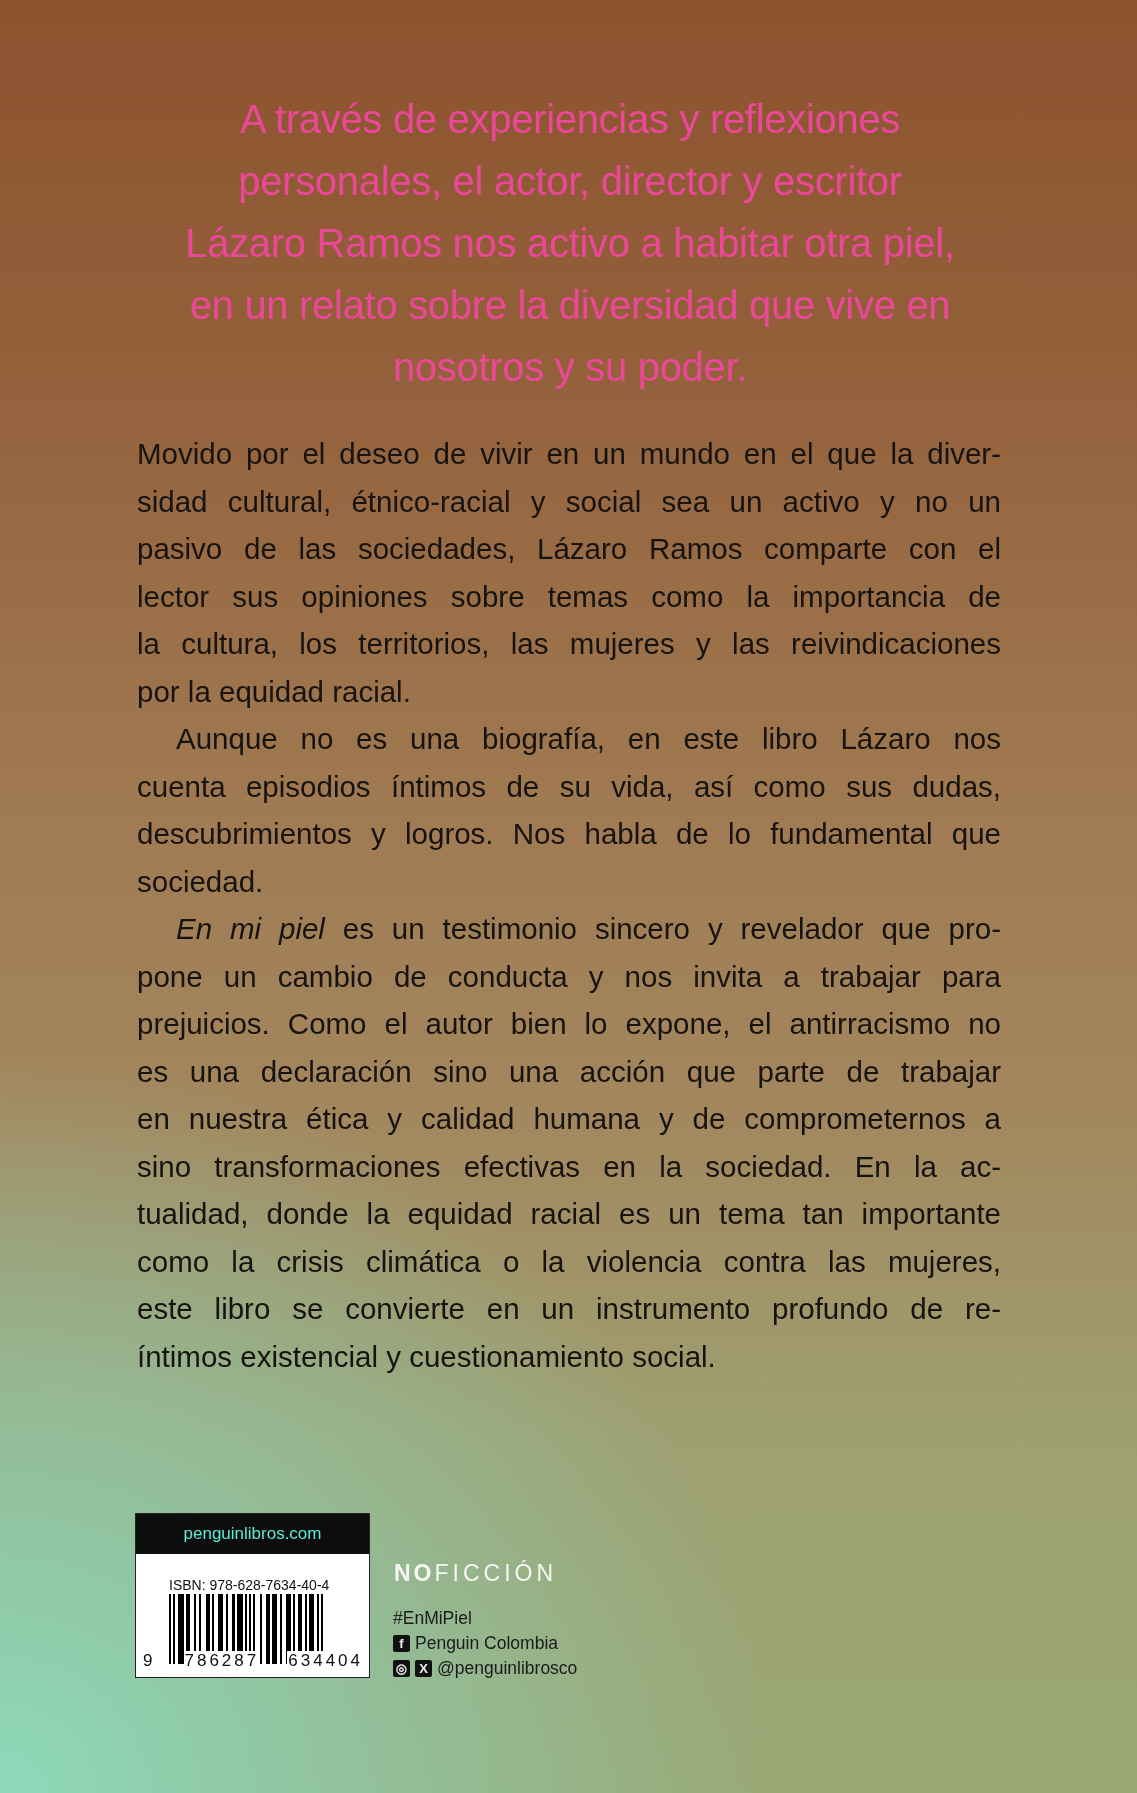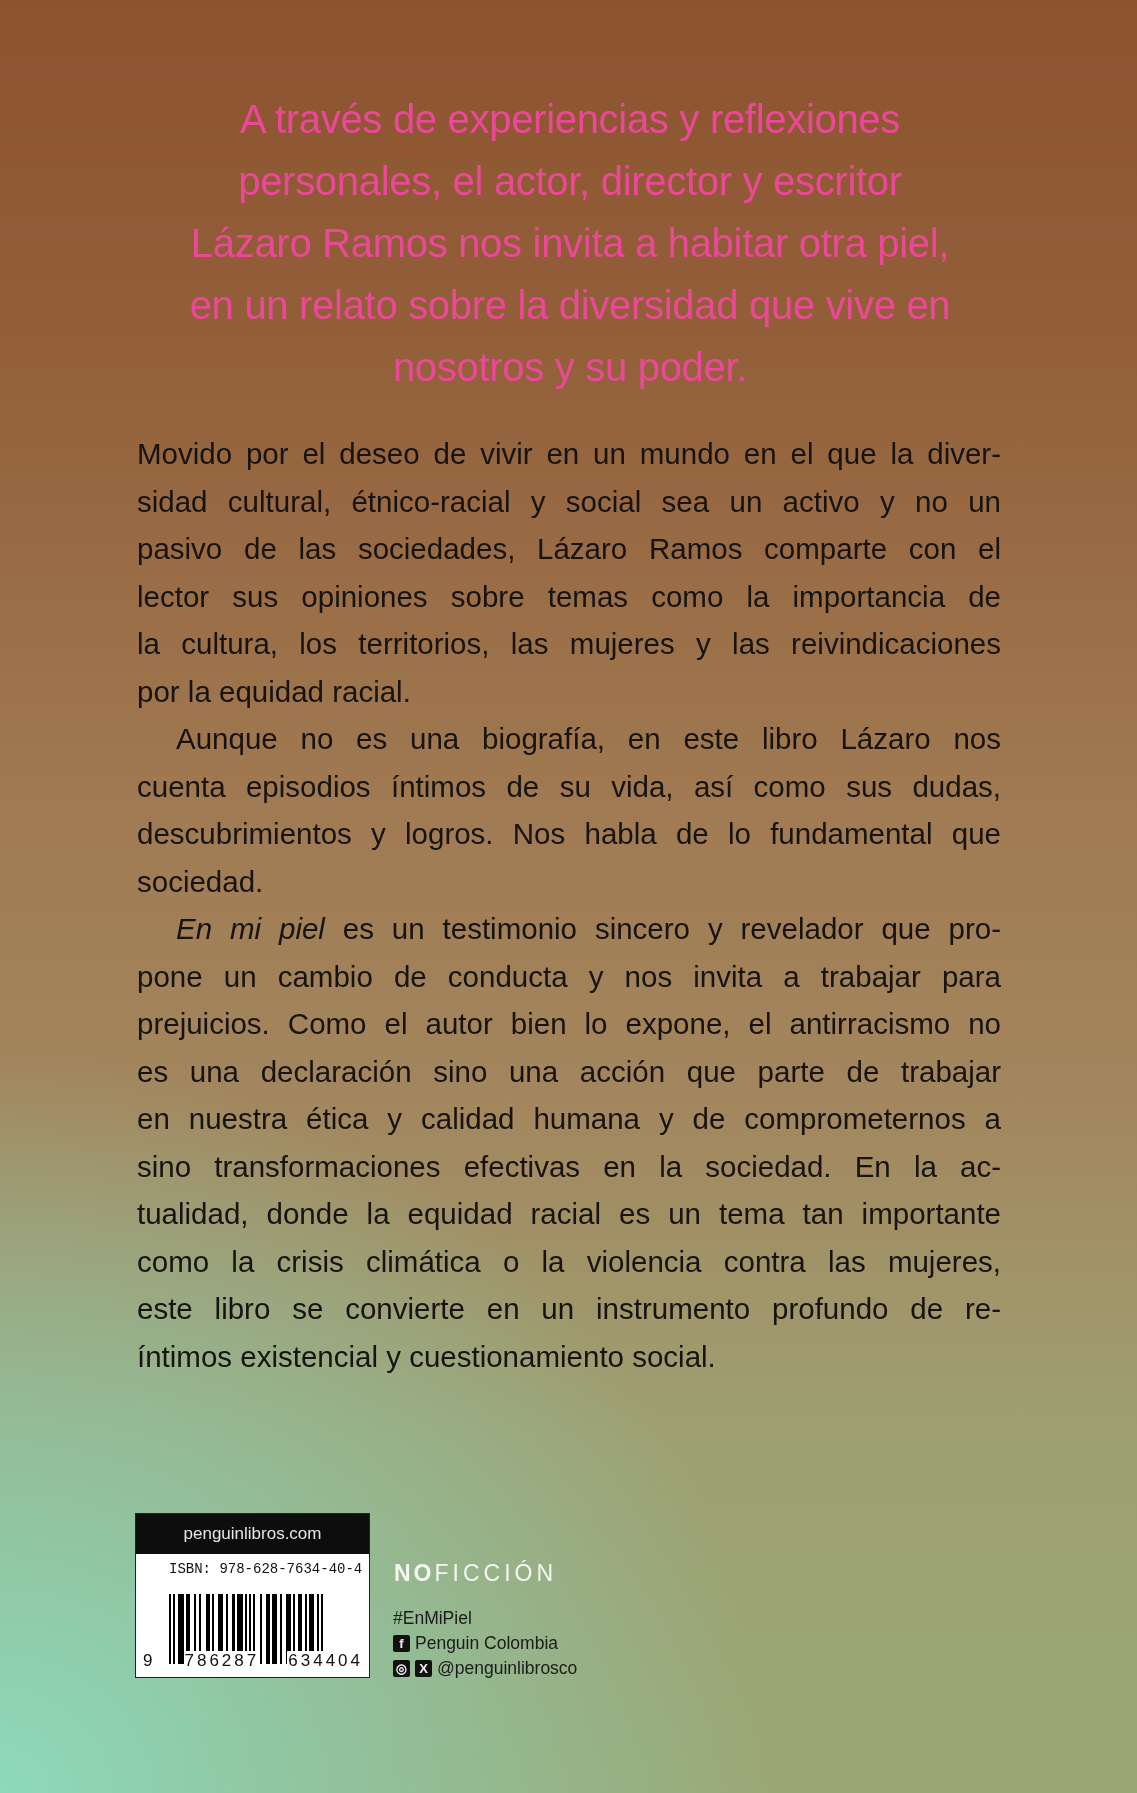--- a/index.html
+++ b/index.html
@@ -24,24 +24,24 @@
     }
     .body-text .line { display: block; white-space: nowrap; text-align: justify; text-align-last: justify; }
     .body-text .line.last { text-align-last: left; }
     .body-text .indent { padding-left: 39px; }
     .body-text em { font-style: italic; }
     .barcode-box {
       position: absolute; left: 135px; top: 1513px; width: 235px; height: 165px;
       background: #fff; border: 1px solid #222; box-sizing: border-box;
     }
     .barcode-box .site {
-      height: 40px; background: #0d0d0d; color: #e5e5e5;
+      height: 40px; background: #0d0d0d; color: #5eead4;
       font-size: 17px; line-height: 40px; text-align: center;
     }
-    .barcode-box .isbn { font-size: 14px; color: #111; padding: 7px 0 0 33px; font-family: Liberation Mono, monospace; }
+    .barcode-box .isbn { font-size: 14px; color: #111; padding: 23px 0 0 33px; }
     .bars {
       position: absolute; left: 33px; top: 80px; width: 190px; height: 70px;
       display: flex; align-items: stretch; gap: 0;
     }
     .bars i { display: block; background: #000; height: 100%; }
     .bars i.s { background: transparent; }
     .digits {
       position: absolute; left: 6px; bottom: 6px; width: 222px;
       font-size: 17px; color: #111; display: flex; justify-content: space-between;
       letter-spacing: 3px;
@@ -60,21 +60,21 @@
     }
   </style>
 </head>
 <body>
 
 <div class="cover">
 
   <div class="tagline">
     <span>A través de experiencias y reflexiones</span>
     <span>personales, el actor, director y escritor</span>
-    <span>Lázaro Ramos nos invita a habitar otra piel,</span>
+    <span>Lázaro Ramos nos activo a habitar otra piel,</span>
     <span>en un relato sobre la diversidad que vive en</span>
     <span>nosotros y su poder.</span>
   </div>
 
   <div class="body-text">
     <div>
       <span class="line">Movido por el deseo de vivir en un mundo en el que la diver-</span>
       <span class="line">sidad cultural, étnico-racial y social sea un activo y no un</span>
       <span class="line">pasivo de las sociedades, Lázaro Ramos comparte con el</span>
       <span class="line">lector sus opiniones sobre temas como la importancia de</span>

